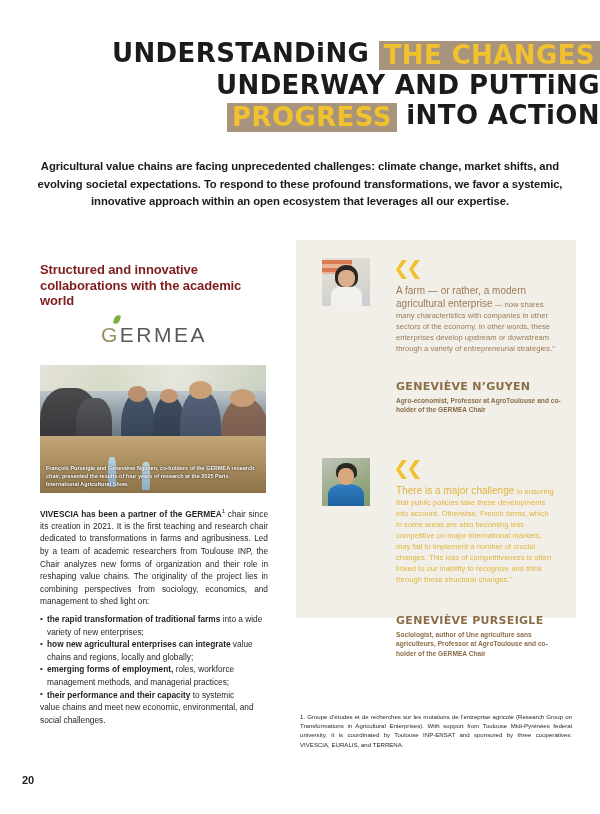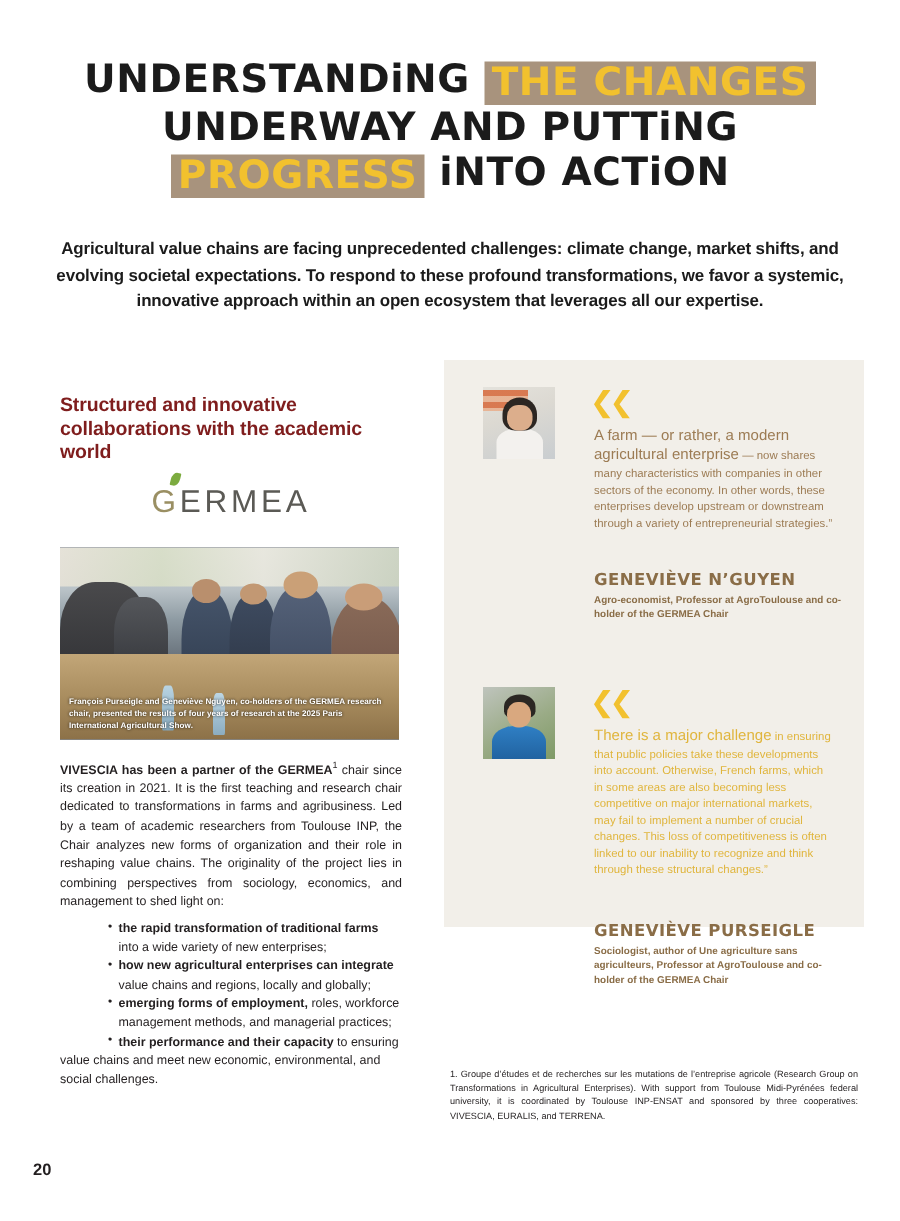--- a/index.html
+++ b/index.html
@@ -25,20 +25,21 @@
     text-align: center;
   }
   .title-line {
     font-family: "DejaVu Sans", sans-serif;
     font-weight: bold;
     font-size: 26px;
     letter-spacing: 0.4px;
     line-height: 30px;
     color: #1b1b1b;
     white-space: nowrap;
+    text-align: right;
   }
   .title-line span.plain { display: inline; }
   .hl {
     display: inline-block;
     background: #a8937d;
     color: #F2C12E;
     padding: 1px 5px 2px 5px;
     line-height: 26px;
     vertical-align: -2px;
   }
@@ -175,21 +176,20 @@
     margin: 5px 0 0 0;
     padding: 0;
     list-style: none;
     font-size: 8.3px;
     line-height: 12.6px;
   }
   .bullets li {
     position: relative;
     padding-left: 7px;
     margin-bottom: 0px;
-    margin-left: 32px;
   }
   .bullets li::before {
     content: "•";
     position: absolute;
     left: 0; top: -0.5px;
     font-size: 8px;
   }
   .bullets li b { font-weight: bold; }
   .tail-text {
     font-size: 8.3px;
@@ -354,21 +354,21 @@
     <div class="bottle2"></div>
     <div class="caption">François Purseigle and Geneviève Nguyen, co-holders of the GERMEA research chair, presented the results of four years of research at the 2025 Paris International Agricultural Show.</div>
   </div>
 
   <div class="body-text"><b>VIVESCIA has been a partner of the GERMEA</b><sup>1</sup><span> chair since its creation in 2021. It is the first teaching and research chair dedicated to transformations in farms and agribusiness. Led by a team of academic researchers from Toulouse INP, the Chair analyzes new forms of organization and their role in reshaping value chains. The originality of the project lies in combining perspectives from sociology, economics, and management to shed light on:</span></div>
 
   <ul class="bullets">
     <li><b>the rapid transformation of traditional farms</b><span> into a wide variety of new enterprises;</span></li>
     <li><b>how new agricultural enterprises can integrate</b><span> value chains and regions, locally and globally;</span></li>
     <li><b>emerging forms of employment,</b><span> roles, workforce management methods, and managerial practices;</span></li>
-    <li><b>their performance and their capacity</b><span> to ensuring</span></li>
+    <li><b>their performance and their capacity</b><span> to systemic</span></li>
   </ul>
   <div class="tail-text">value chains and meet new economic, environmental, and social challenges.</div>
 </div>
 
 <div class="right-panel">
 
   <div class="quote-block q1">
     <div class="avatar">
       <div class="av1-bg"></div>
       <div class="av1-stripe"></div>

